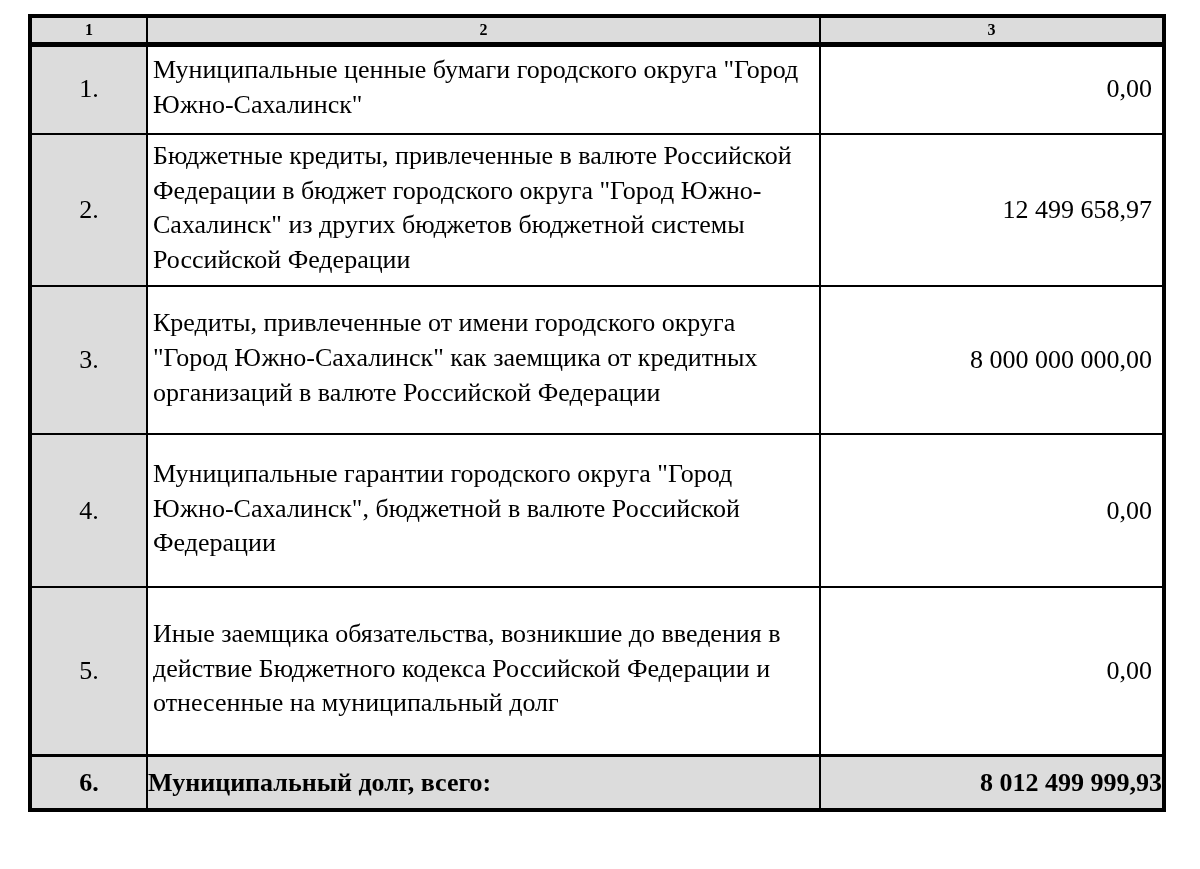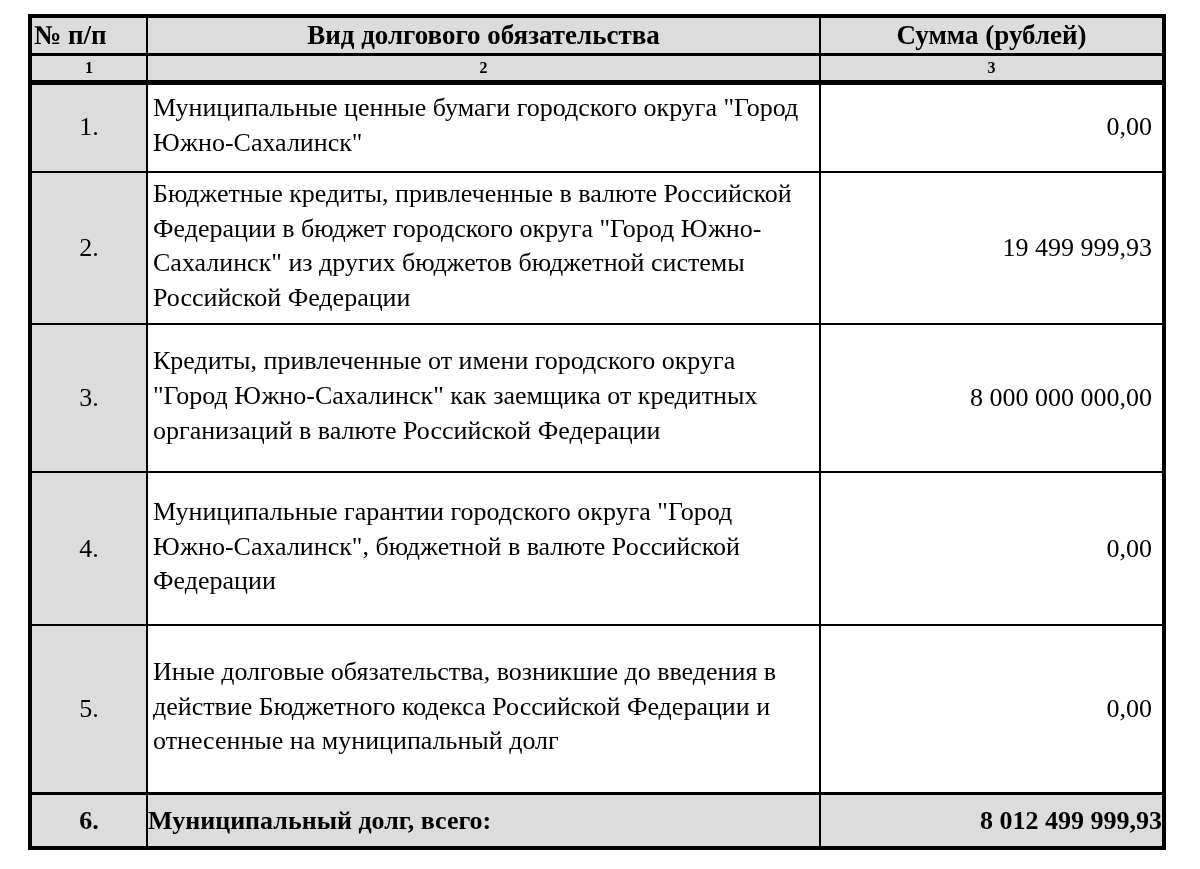--- a/index.html
+++ b/index.html
@@ -97,59 +97,54 @@
 <body>
 
 <div class="page">
   <table class="debt-table">
     <colgroup>
       <col class="c-num">
       <col class="c-type">
       <col class="c-amount">
     </colgroup>
     <thead>
-      <tr class="head-row">
-        <th class="num-head">№ п/п</th>
-        <th>Вид долгового обязательства</th>
-        <th>Сумма (рублей)</th>
-      </tr>
       <tr class="index-row">
         <td>1</td>
         <td>2</td>
         <td>3</td>
       </tr>
     </thead>
     <tbody id="rows-container">
   <tr>
     <td class="row-num">1.</td>
     <td class="row-type">Муниципальные ценные бумаги городского округа "Город Южно-Сахалинск"</td>
     <td class="row-amount">0,00</td>
   </tr>
 
   <tr>
     <td class="row-num">2.</td>
     <td class="row-type">Бюджетные кредиты, привлеченные в валюте Российской Федерации в бюджет городского округа "Город Южно-Сахалинск" из других бюджетов бюджетной системы Российской Федерации</td>
-    <td class="row-amount">19 499 999,93</td>
+    <td class="row-amount">12 499 658,97</td>
   </tr>
 
   <tr>
     <td class="row-num">3.</td>
     <td class="row-type">Кредиты, привлеченные от имени городского округа "Город Южно-Сахалинск" как заемщика от кредитных организаций в валюте Российской Федерации</td>
     <td class="row-amount">8 000 000 000,00</td>
   </tr>
 
   <tr>
     <td class="row-num">4.</td>
     <td class="row-type">Муниципальные гарантии городского округа "Город Южно-Сахалинск", бюджетной в валюте Российской Федерации</td>
     <td class="row-amount">0,00</td>
   </tr>
 
   <tr>
     <td class="row-num">5.</td>
-    <td class="row-type">Иные долговые обязательства, возникшие до введения в действие Бюджетного кодекса Российской Федерации и отнесенные на муниципальный долг</td>
+    <td class="row-type">Иные заемщика обязательства, возникшие до введения в действие Бюджетного кодекса Российской Федерации и отнесенные на муниципальный долг</td>
     <td class="row-amount">0,00</td>
   </tr>
 </tbody>
     <tfoot>
       <tr>
         <td class="total-num">6.</td>
         <td class="total-label">Муниципальный долг, всего:</td>
         <td class="total-amount">8 012 499 999,93</td>
       </tr>
     </tfoot>

